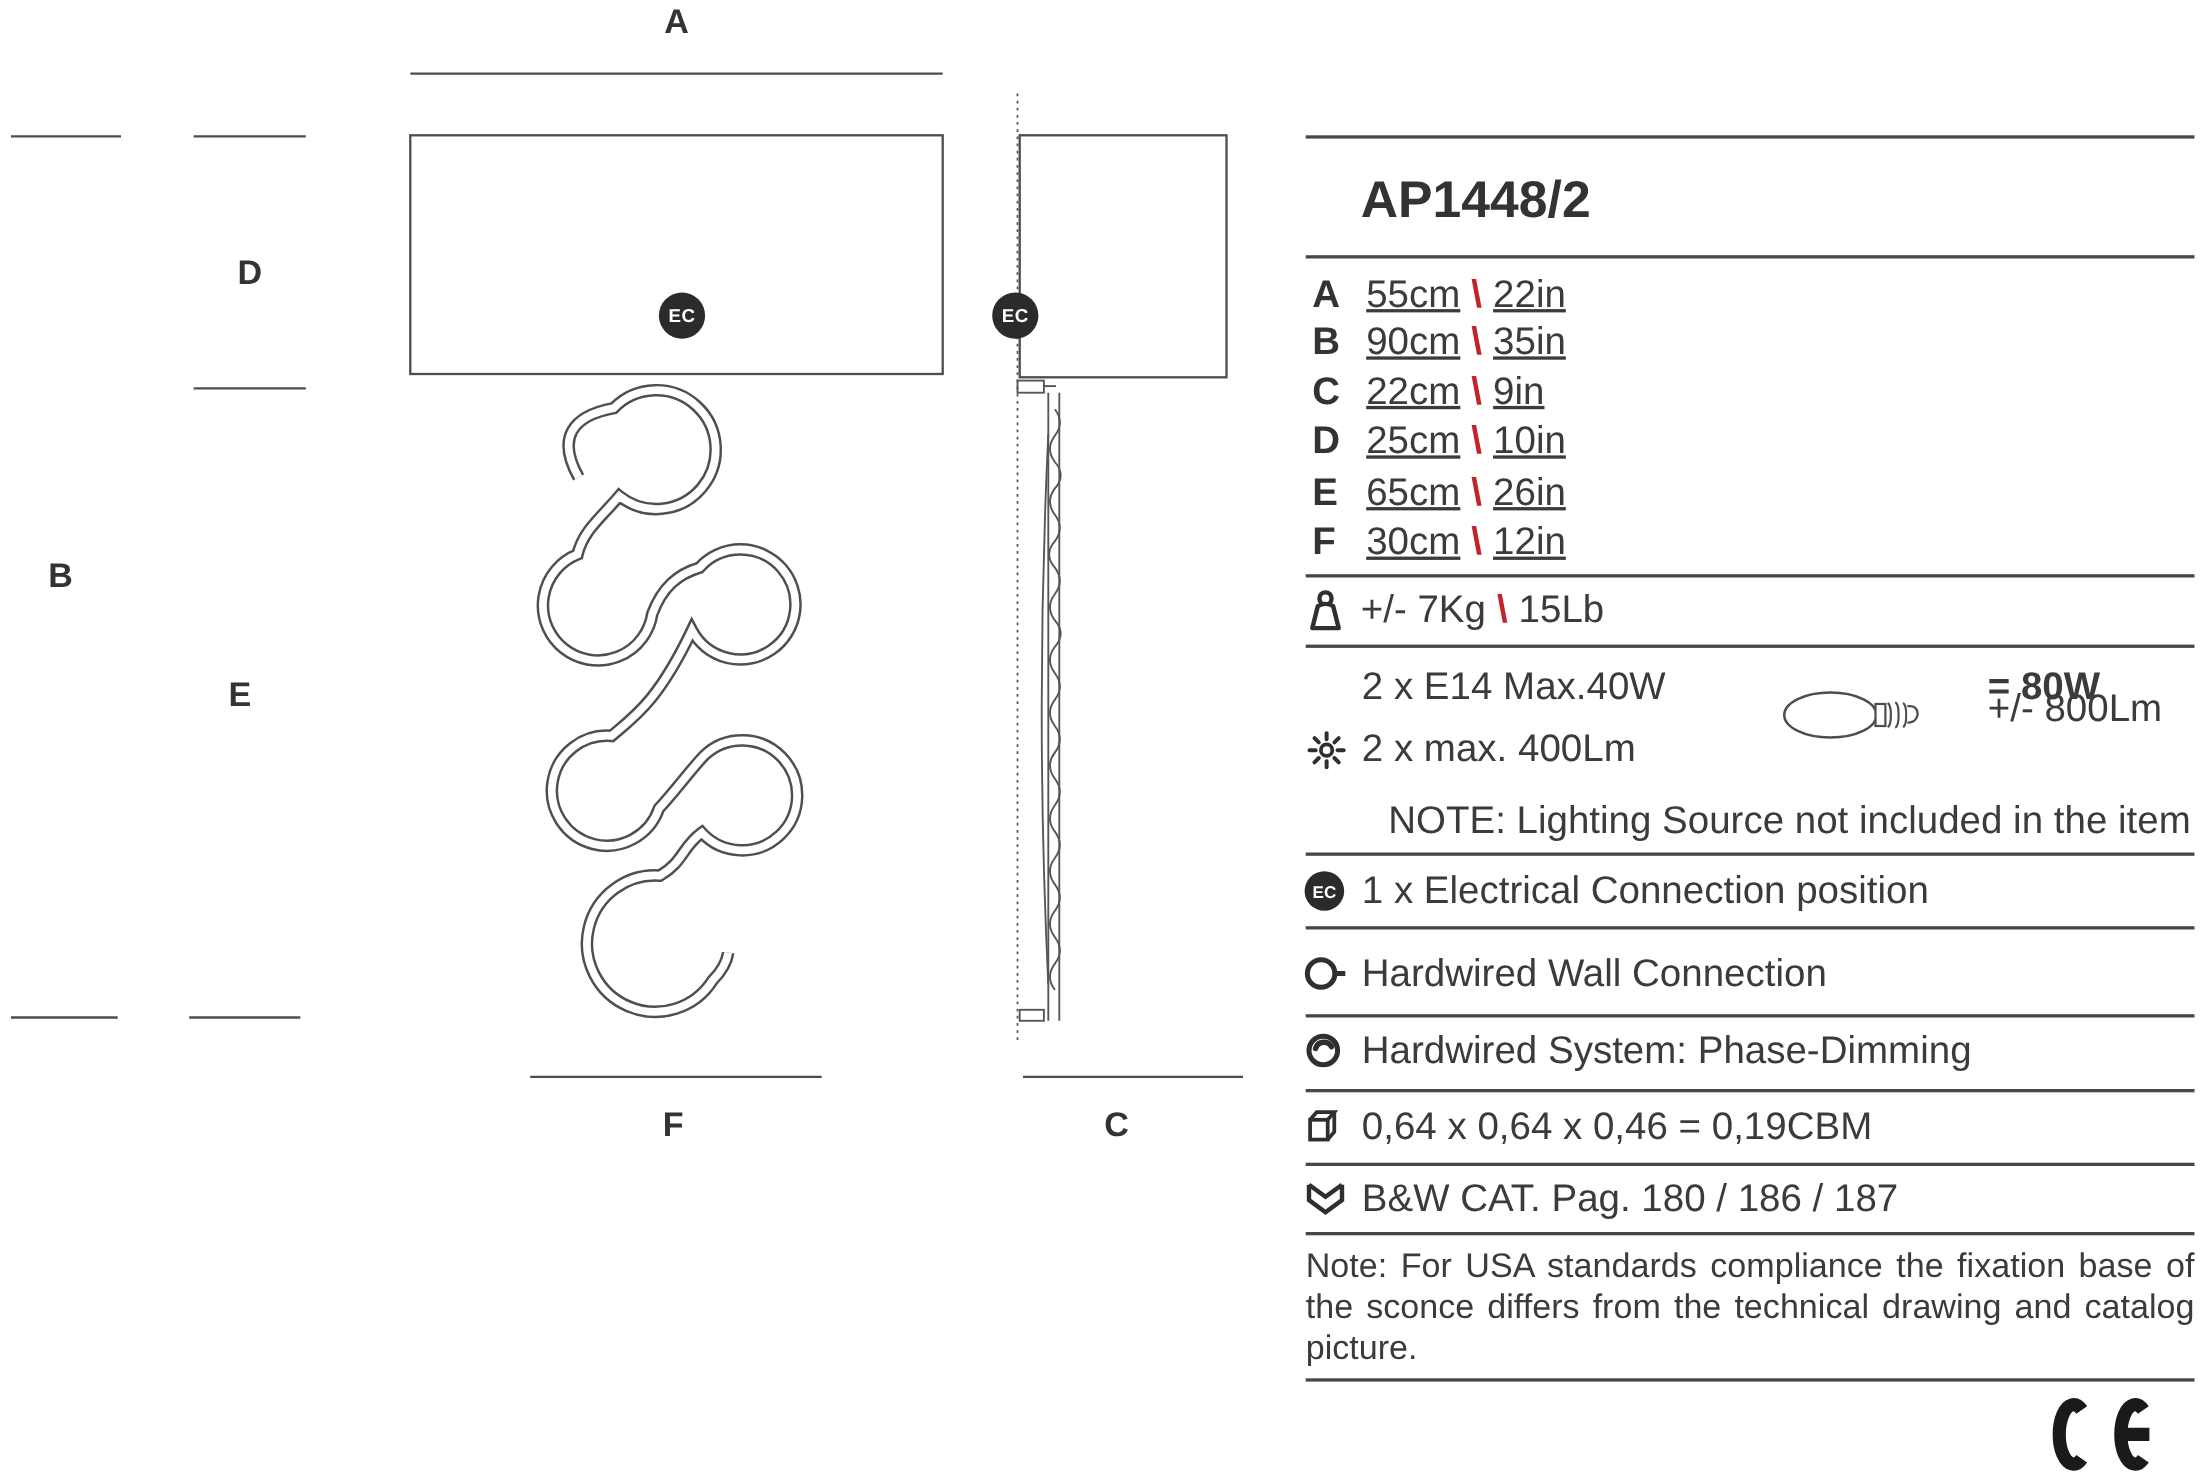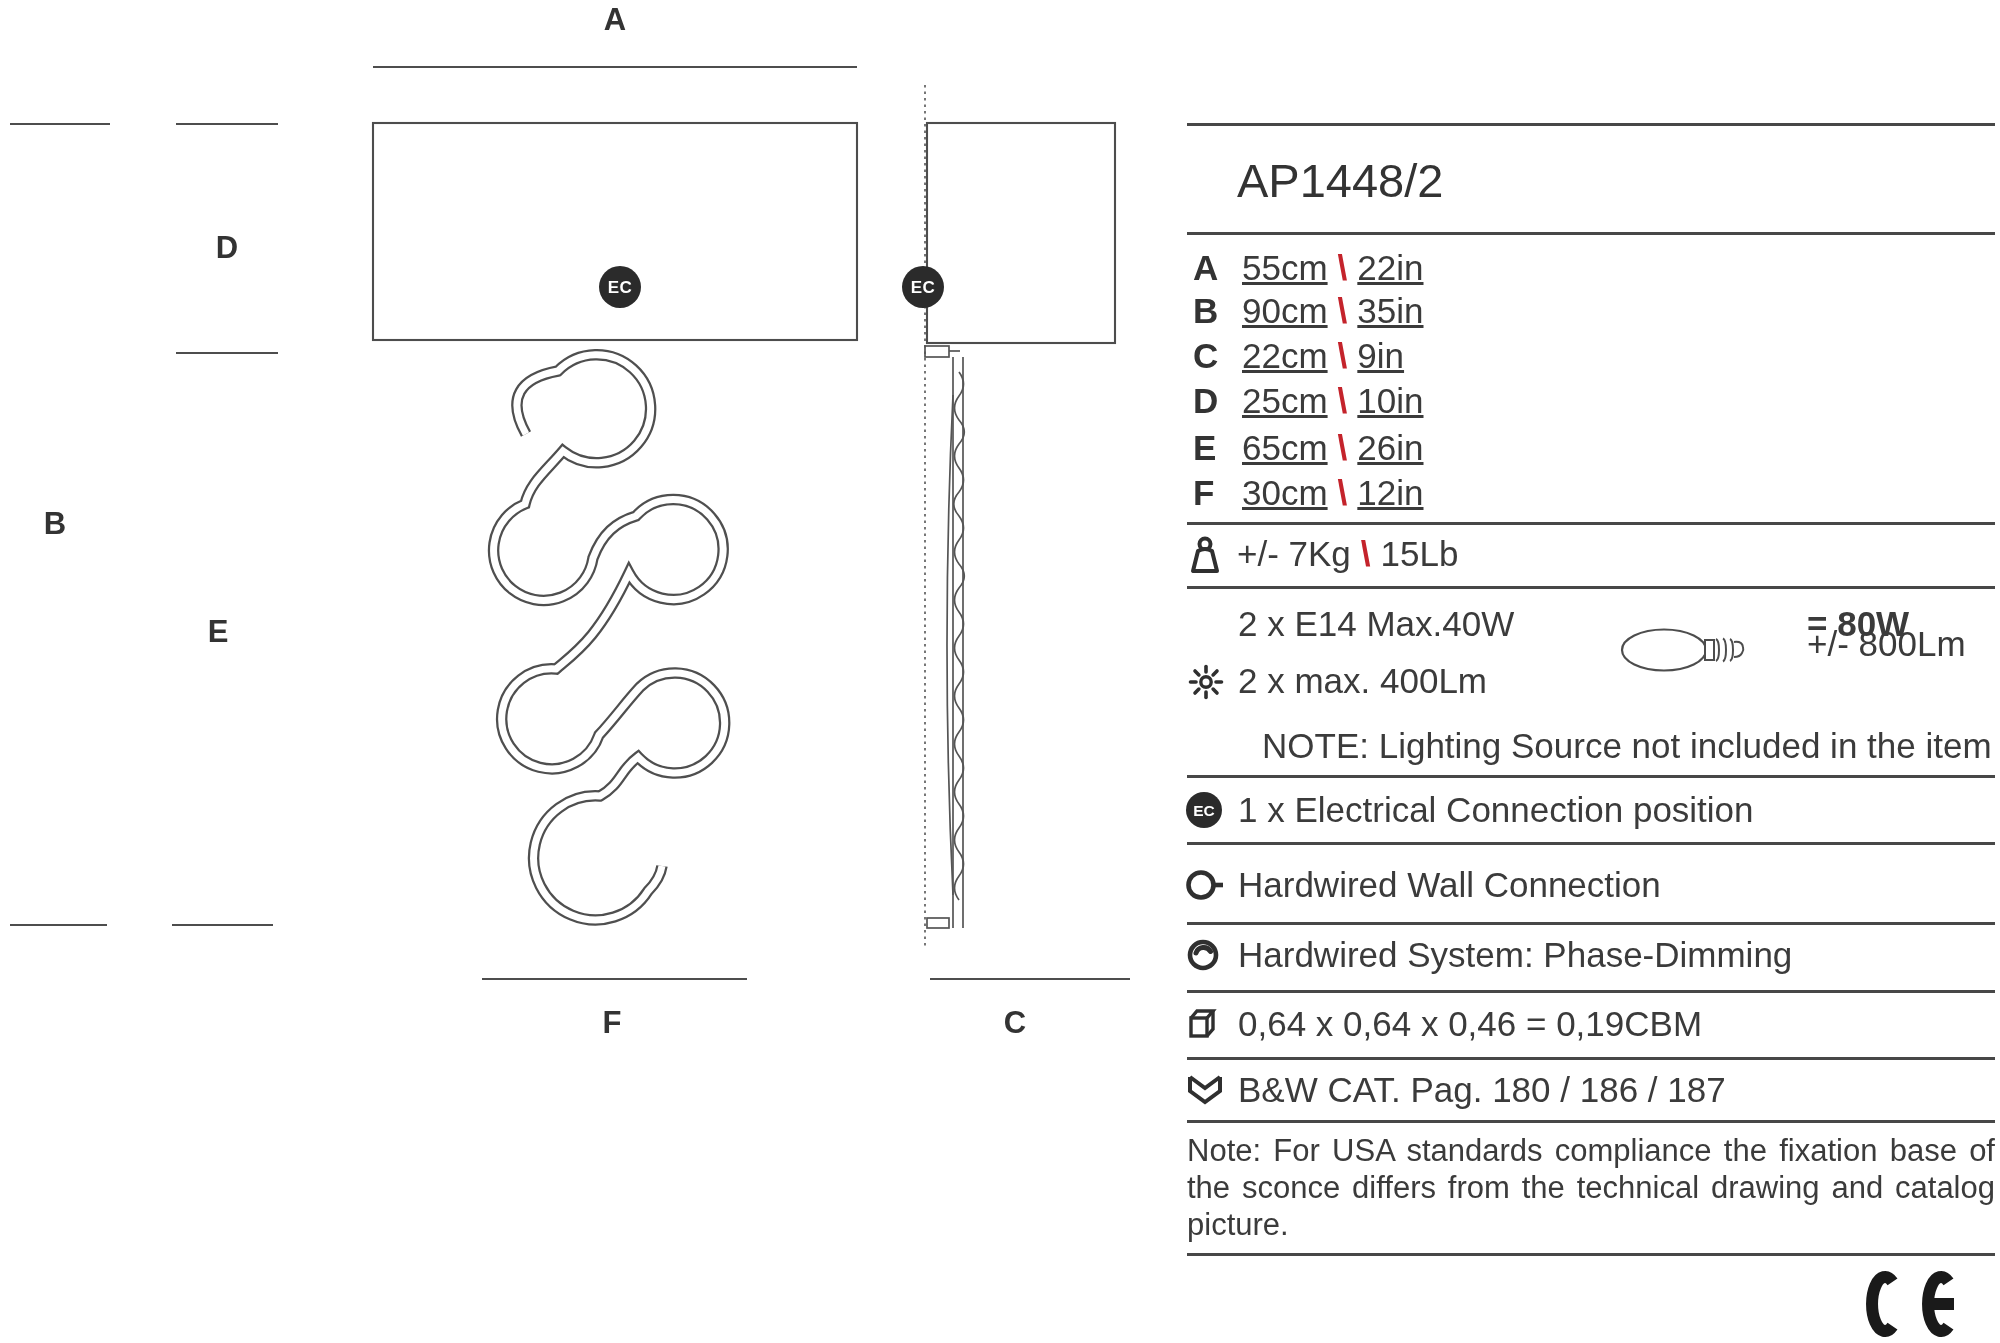--- a/index.html
+++ b/index.html
@@ -9,21 +9,21 @@
   }
   svg text{font-family:"Liberation Sans","DejaVu Sans",sans-serif;}
   .dim-letter-label{font-size:31px;font-weight:700;fill:#333333;}
   .drawing-line{stroke:#4d4d4d;stroke-width:2.1;fill:none;}
   .thin-line{stroke:#555555;stroke-width:1.7;fill:none;}
   .tube-out{stroke:#4f4f4f;stroke-width:11.5;fill:none;}
   .tube-in{stroke:#ffffff;stroke-width:7;fill:none;}
   .ec-badge-circle{fill:#2b2b2b;}
   .ec-badge-text{fill:#ffffff;font-size:17px;font-weight:600;letter-spacing:.5px;}
   .rule{position:absolute;left:1187px;width:808px;height:2.5px;background:#474747;}
-  .title{position:absolute;left:1237px;top:153px;font-size:47px;font-weight:400;color:#333333;letter-spacing:0;}
+  .title{position:absolute;left:1237px;top:153px;font-size:47px;font-weight:700;color:#333333;letter-spacing:0;}
   .dimrow{position:absolute;left:1193px;height:45px;display:flex;align-items:center;font-size:35px;}
   .dim-letter{width:49px;font-weight:700;color:#333333;}
   .metric,.imperial{color:#3b3b3b;text-decoration:underline;}
   .sep{color:#c4232b;font-weight:700;margin:0 10px;}
   .featrow{position:absolute;left:1185px;height:46px;display:flex;align-items:center;font-size:35px;color:#3b3b3b;}
   .featrow .icon{flex:0 0 auto;}
   .txtline{position:absolute;font-size:35px;color:#3b3b3b;white-space:nowrap;}
   .bold{font-weight:700;}
   .usa-note{position:absolute;left:1187px;top:1132px;width:808px;font-size:31px;line-height:37px;
     color:#3b3b3b;text-align:justify;text-align-last:left;}

